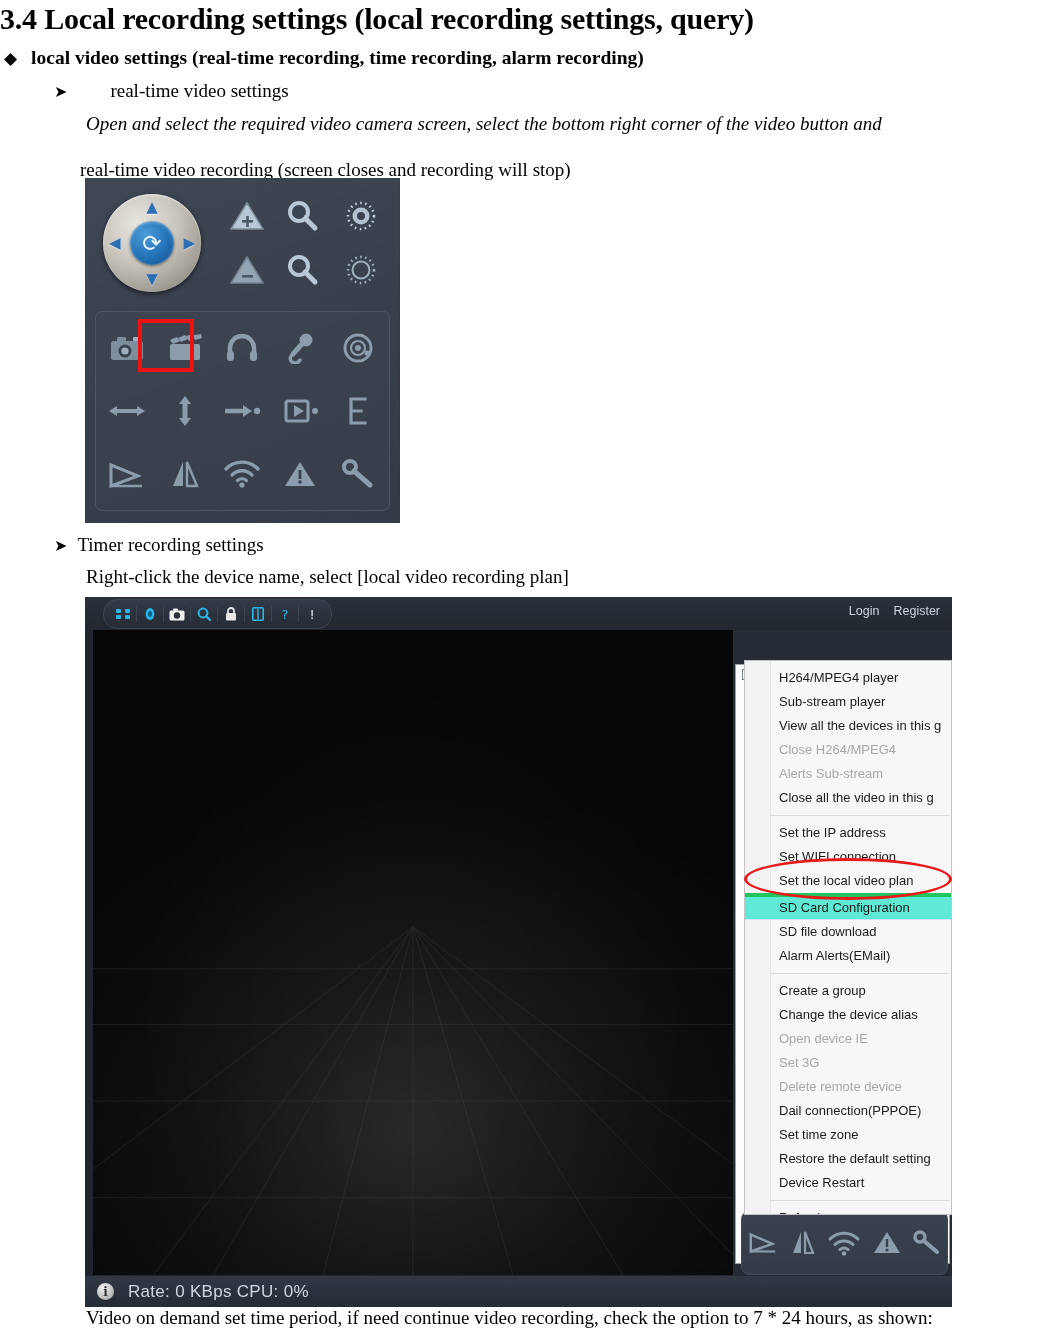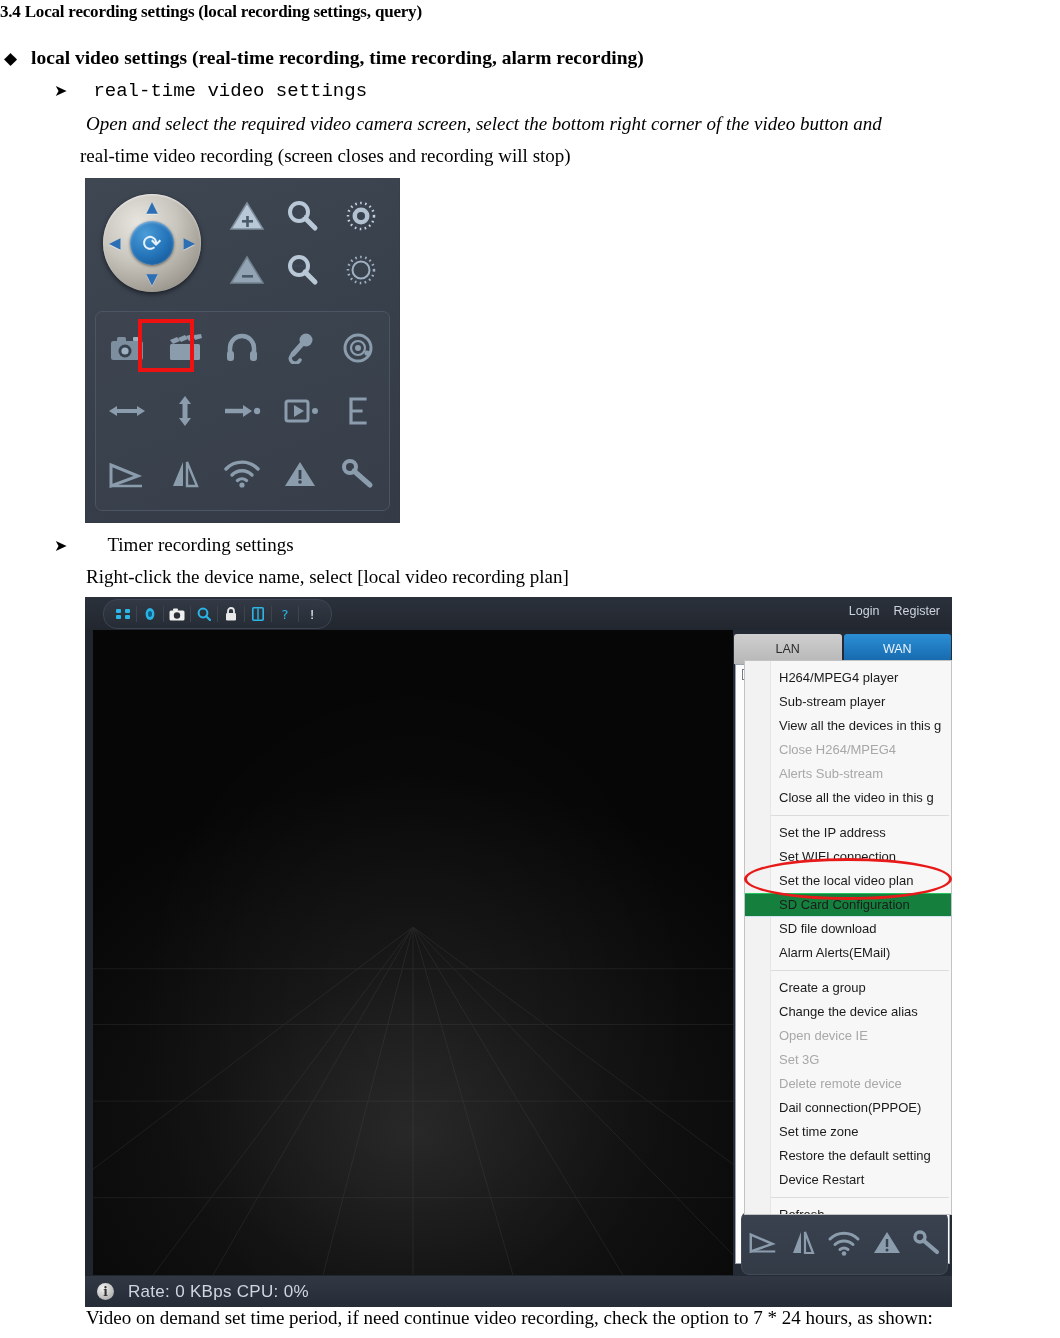--- a/index.html
+++ b/index.html
@@ -10,21 +10,21 @@
     width: 1060px; height: 1338px;
     position: relative;
     font-family: "Liberation Serif", "DejaVu Serif", serif;
     color: #000;
     overflow: hidden;
   }
 
   
   .doc-title {
     position: absolute; left: 0px; top: 2px;
-    font-size: 17px; font-weight: bold;
+    font-size: 30px; font-weight: bold;
     letter-spacing: -0.2px;
     white-space: nowrap;
   }
   .bullet-row {
     position: absolute;
     display: flex; align-items: baseline;
     white-space: nowrap;
   }
   .diamond-mark {
     font-size: 17px; line-height: 1;
@@ -251,22 +251,22 @@
     position: relative;
     height: 24px; line-height: 24px;
     padding-left: 34px;
     font-family: "Liberation Sans", sans-serif;
     font-size: 13px;
     color: #1b1b1b;
     white-space: nowrap;
   }
   .ctx-item.disabled { color: #a8a8a8; }
   .ctx-item.highlight {
-    background: #15803d;
-    border-top: 1px solid #22c55e;
+    background: #5eead4;
+    border-top: 4px solid #22c55e;
     border-bottom: 1px solid #cfe2f2;
     height: 22px; line-height: 22px;
   }
   .ctx-sep {
     height: 1px; margin: 5px 2px 5px 2px;
     background: #dcdcdc;
   }
   #ctx-gutter {
     position:absolute; left:0; top:0; width: 25px; height:100%;
     background: #f2f2f2; border-right: 1px solid #e6e6e6;
@@ -285,24 +285,24 @@
 
 <div class="doc-title">3.4 Local recording settings (local recording settings, query)</div>
 
 <div class="bullet-row" style="left:4px; top:47px;">
   <span class="diamond-mark">◆</span>
   <span class="lvl1-text">local video settings (real-time recording, time recording, alarm recording)</span>
 </div>
 
 <div class="bullet-row" style="left:54px; top:80px;">
   <span class="arrow-mark">➤</span>
-  <span class="lvl2-text" style="margin-left:26px;font-family:Liberation Mono, monospace;">real-time video settings</span>
+  <span class="lvl2-text" style="margin-left:43px;">real-time video settings</span>
 </div>
 <div class="para" style="left:86px; top:113px;font-style:italic;">Open and select the required video camera screen, select the bottom right corner of the video button and</div>
-<div class="para" style="left:80px; top:145px;">real-time video recording (screen closes and recording will stop)</div>
+<div class="para" style="left:80px; top:159px;">real-time video recording (screen closes and recording will stop)</div>
 
 <div id="panel-shot">
 
   <div id="ptz-zone">
     <div id="ptz-dial">
       <span class="ptz-arrow ptz-up">▲</span>
       <span class="ptz-arrow ptz-down">▼</span>
       <span class="ptz-arrow ptz-left">◀</span>
       <span class="ptz-arrow ptz-right">▶</span>
       <div id="ptz-core">⟳</div>
@@ -461,21 +461,21 @@
         <line x1="13" y1="12" x2="29" y2="26" stroke="#8b9cad" stroke-width="5" stroke-linecap="round"></line>
       </svg>
     </div>
   </div>
 
   <div id="fn-record-hl"></div>
 </div>
 
 <div class="bullet-row" style="left:54px; top:534px;">
   <span class="arrow-mark">➤</span>
-  <span class="lvl2-text" style="margin-left:40px;">Timer recording settings</span>
+  <span class="lvl2-text" style="margin-left:10px;">Timer recording settings</span>
 </div>
 <div class="para" style="left:86px; top:566px;">Right-click the device name, select [local video recording plan]</div>
 
 <div id="app-shot">
 
   <div id="app-titlebar"></div>
 
   <div id="app-toolbar">
     <div class="tb-btn">
       <svg width="15" height="13" viewBox="0 0 15 13">
@@ -549,24 +549,20 @@
         <line x1="0" y1="42" x2="640" y2="42"></line>
         <line x1="0" y1="98" x2="640" y2="98"></line>
         <line x1="0" y1="175" x2="640" y2="175"></line>
         <line x1="0" y1="272" x2="640" y2="272"></line>
       </g>
     </svg>
     <div id="video-vignette"></div>
   </div>
 
   <div id="right-dock">
-    <div id="tabs-row">
-      <div class="app-tab inactive">LAN</div>
-      <div class="app-tab active">WAN</div>
-    </div>
     <div id="tree-panel">
       <div id="tree-row">
         <div id="tree-expander">-</div>
         <div id="tree-dot"></div>
         <div id="tree-label"></div>
       </div>
     </div>
   </div>
 
   <div id="ctrl-dock">

